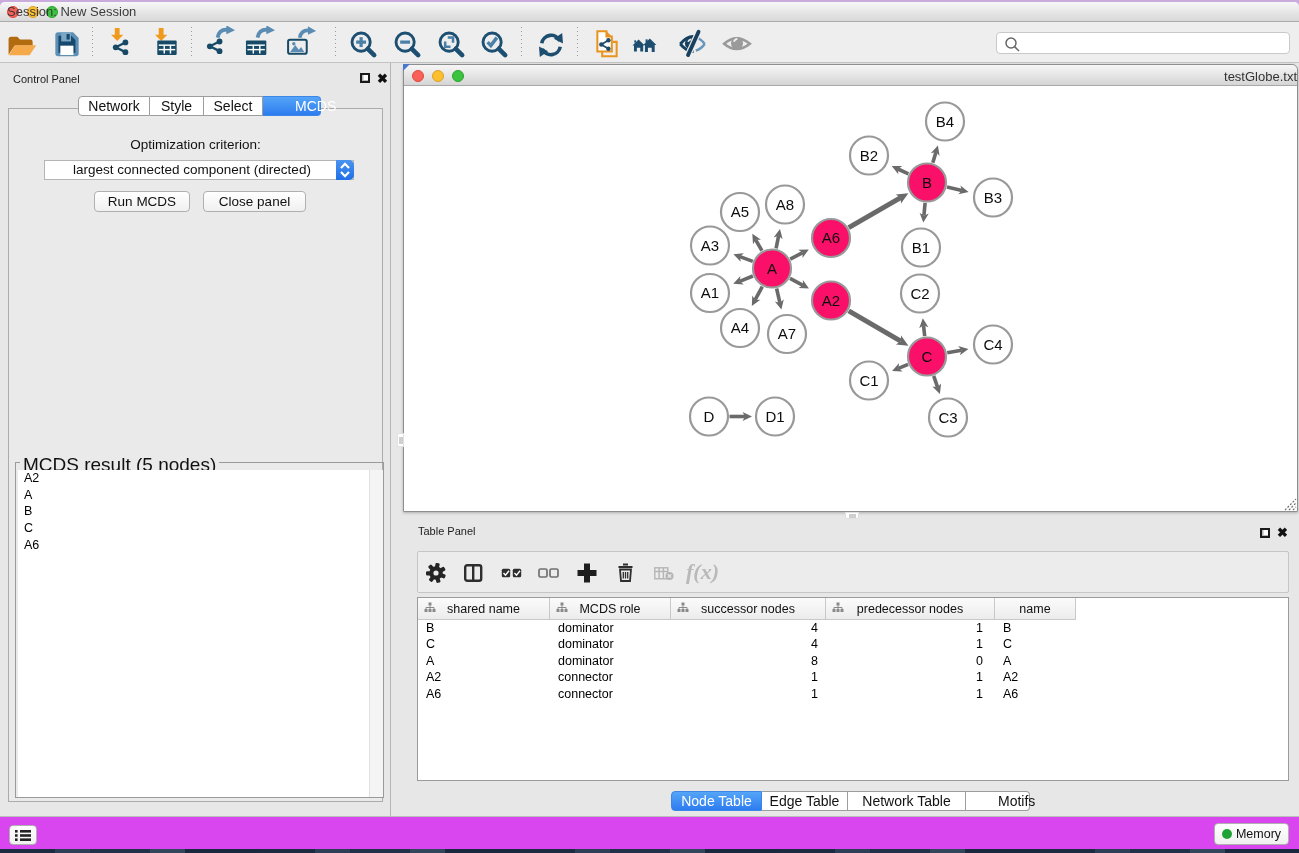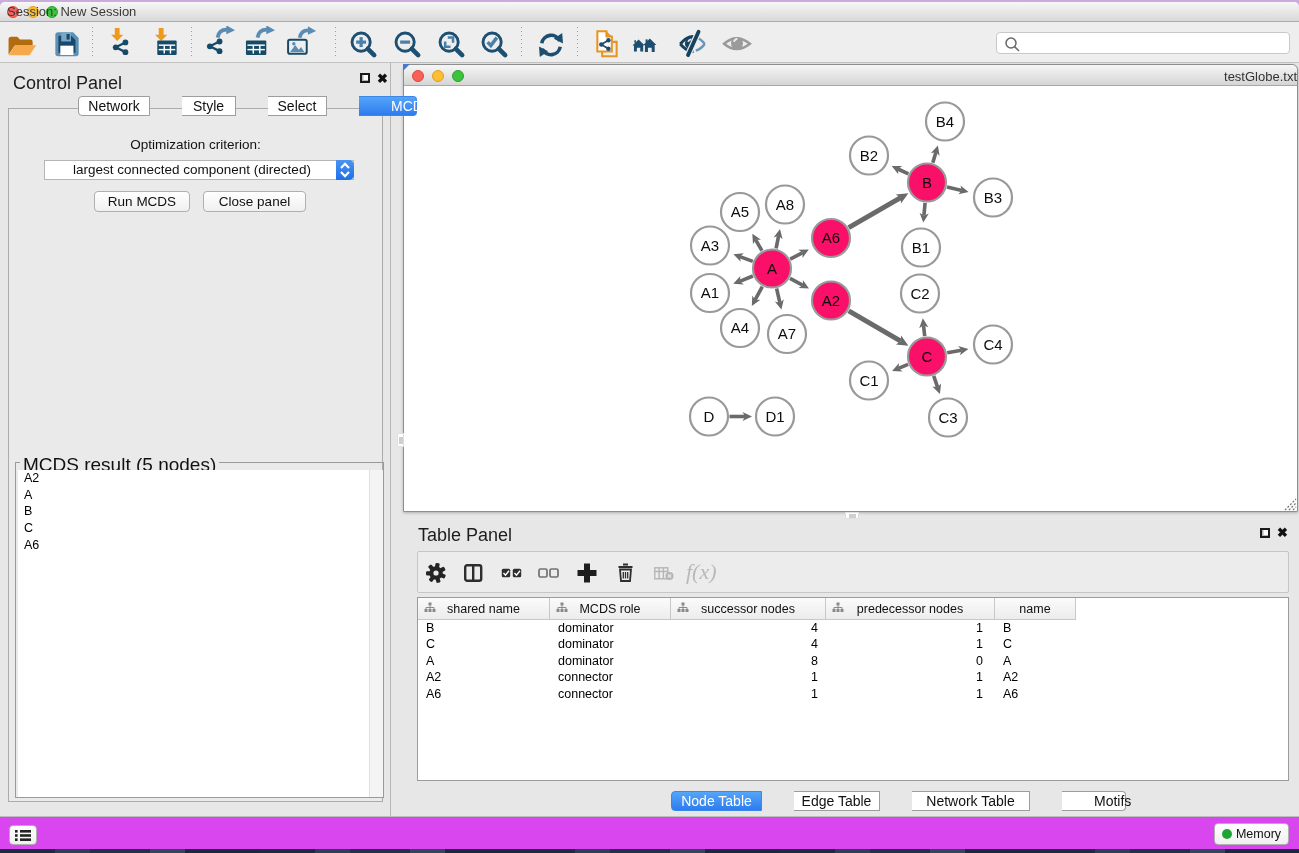--- a/index.html
+++ b/index.html
@@ -18,25 +18,25 @@
   #toolbar { position:absolute; top:20px; left:0; width:1299px; height:41px;
              background:#eeeeee; border-bottom:1px solid #c2c2c2; }
   .tsep { position:absolute; top:5px; height:31px; width:1px;
           background-image:repeating-linear-gradient(#9a9a9a 0 1.4px, transparent 1.4px 4px); }
   .ticon { position:absolute; top:4px; width:30px; height:30px; }
   #searchbox { position:absolute; left:996px; top:10px; width:294px; height:22px;
                background:#fff; border:1px solid #c9c9c9; border-radius:4px; }
   
   #cpanel { position:absolute; left:0; top:61px; width:391px; height:753px;
             background:#e7e7e7; border-right:1px solid #b6b6b6; }
-  .phead { font-size:18px; color:#1d1d1d; }
+  .phead { font-size:11px; color:#1d1d1d; }
   .float-ic { position:absolute; width:10px; height:10px; border:2px solid #1a1a1a; background:#fff; box-shadow:1.5px -1px 0 #b5b5b5 inset; }
   .close-ic { position:absolute; font-size:13px; font-weight:bold; color:#111; line-height:11px; }
   
-  .tabrow { position:absolute; display:flex; z-index:5;gap:32px; }
+  .tabrow { position:absolute; display:flex; z-index:5; }
   .tab { border:1px solid #9d9d9d; border-left:none; background:#fff; color:#111;
          font-size:14px; text-align:center; line-height:18px; height:20px; }
   .tab.first { border-left:1px solid #9d9d9d; border-radius:4px 0 0 4px; }
   .tab.last { border-radius:0 4px 4px 0;padding-left:32px; }
   .tab.sel { background:linear-gradient(#55a5f8,#2d7cf0); color:#fff; border-color:#3c86e8; }
   #cpanel-inner { position:absolute; left:8px; top:45px; width:375px; height:694px;
                   border:1px solid #ababab; background:#eaeaea; }
   #optlabel { position:absolute; top:28px; left:0; width:100%; text-align:center;
               font-size:13.5px; color:#111; }
   #dropdown { position:absolute; left:35px; top:51px; width:310px; height:20px;
@@ -63,21 +63,21 @@
             box-shadow:0 1px 3px rgba(0,0,0,0.25); }
   #nettitle { position:absolute; top:0; left:0; width:100%; height:21px;
               background:linear-gradient(#f6f6f6,#d5d5d5); border-bottom:1px solid #a8a8a8;
               border-radius:6px 6px 0 0; }
   #nettitle .title { position:absolute; top:4px; width:100%; text-align:right;
               font-size:13px; color:#333; }
   
   #tpanel { position:absolute; left:403px; top:517px; width:896px; height:301px;
             background:#e7e7e7; }
   #ttoolbar { position:absolute; left:14px; top:32px; width:872px; height:42px;
-              border:1px solid #c6c6c6; border-radius:2px; background:#ececec; }
+              border:1px solid #c6c6c6; border-radius:2px; background:#ececec;font-weight:bold; }
   #ttable { position:absolute; left:14px; top:78px; width:872px; height:184px;
             background:#fff; border:1px solid #9b9b9b; }
   
   #statusbar { position:absolute; left:0; top:814px; width:1299px; height:33px;
                background:#d946ef; border-top:1px solid #bcbcbc; }
   #bottomstrip { position:absolute; left:0; top:849px; width:1299px; height:4px;
                background:repeating-linear-gradient(90deg,#1c2b42 0 55px,#2c3f56 55px 90px,#203149 90px 150px,#32465c 150px 185px,#1a2940 185px 260px); }
 </style>
 </head>
 <body>

